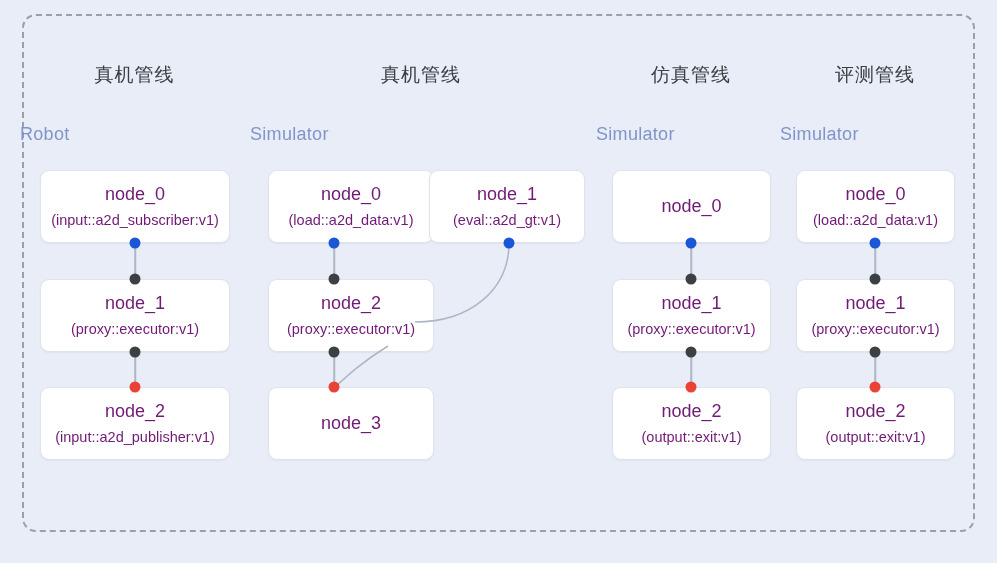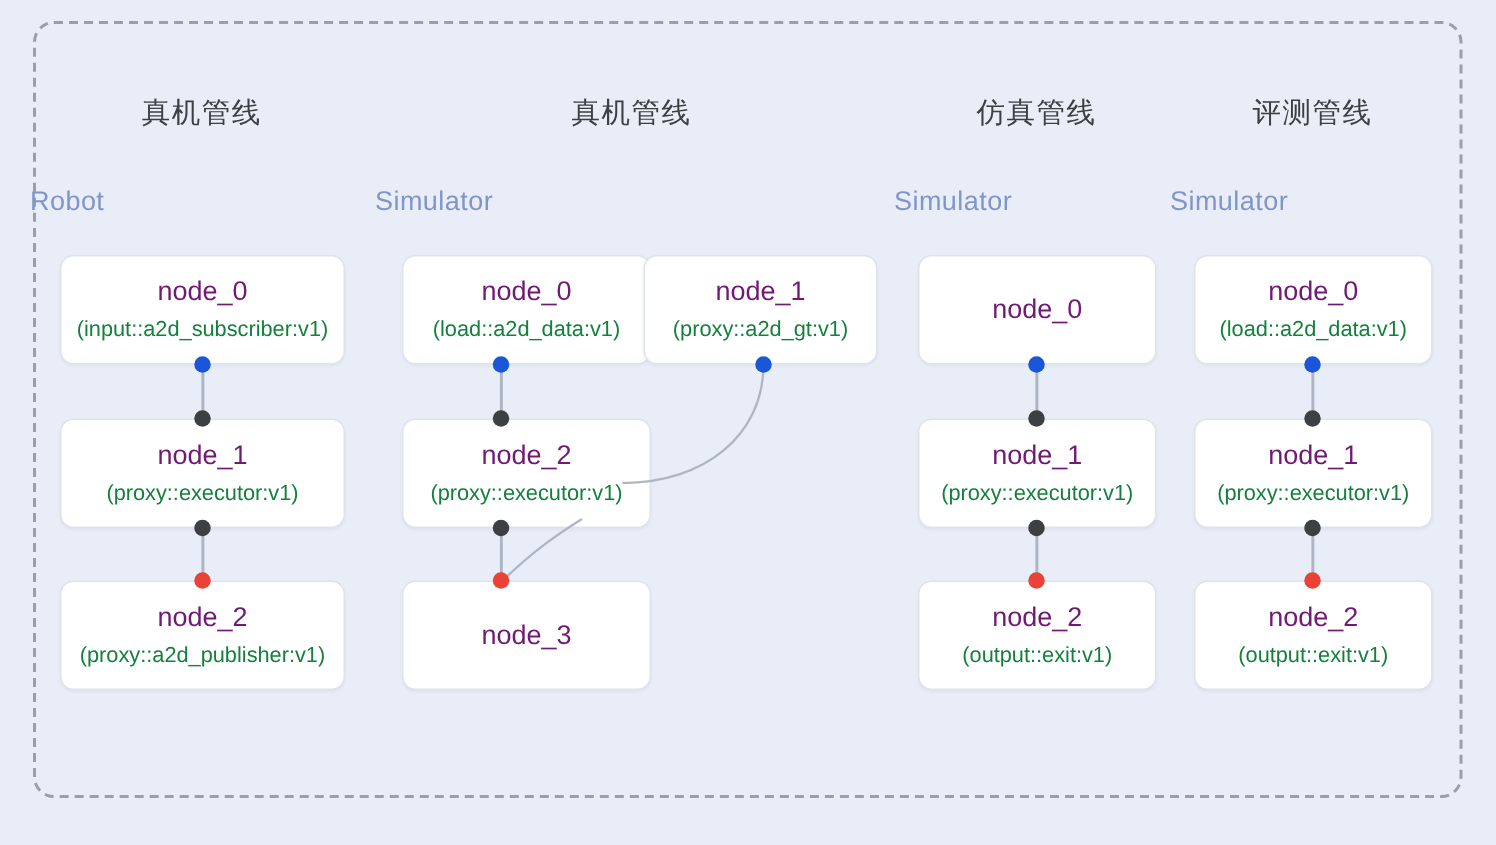--- a/index.html
+++ b/index.html
@@ -74,21 +74,21 @@
 
   .node-name {
     font-size: 18px;
     color: #701a75;
     line-height: 1.55;
     white-space: nowrap;
   }
 
   .node-impl {
     font-size: 14.5px;
-    color: #15803d;
+    color: #701a75;
     line-height: 1.55;
     white-space: nowrap;
   }
 
   .port {
     position: absolute;
     width: 11px;
     height: 11px;
     border-radius: 50%;
     transform: translate(-50%, -50%);
@@ -137,21 +137,21 @@
       <div class="node-impl">(input::a2d_subscriber:v1)</div>
     </div>
 
     <div class="node" style="left:20px; top:279px; width:190px; height:73px;">
       <div class="node-name">node_1</div>
       <div class="node-impl">(proxy::executor:v1)</div>
     </div>
 
     <div class="node" style="left:20px; top:387px; width:190px; height:73px;">
       <div class="node-name">node_2</div>
-      <div class="node-impl">(proxy::a2d_publisher:v1)</div>
+      <div class="node-impl">(input::a2d_publisher:v1)</div>
     </div>
 
     <div class="edge-v" style="left:115px; top:243px; height:36px;"></div>
     <div class="edge-v" style="left:115px; top:352px; height:35px;"></div>
 
     <div class="port port-blue" style="left:115px; top:243px;"></div>
     <div class="port port-black" style="left:115px; top:279px;"></div>
     <div class="port port-black" style="left:115px; top:352px;"></div>
     <div class="port port-red" style="left:115px; top:387px;"></div>
   </div>
@@ -160,21 +160,21 @@
     <div class="col-title">真机管线</div>
     <div class="col-subtitle">Simulator</div>
 
     <div class="node" style="left:18px; top:170px; width:166px; height:73px;">
       <div class="node-name">node_0</div>
       <div class="node-impl">(load::a2d_data:v1)</div>
     </div>
 
     <div class="node" style="left:179px; top:170px; width:156px; height:73px;">
       <div class="node-name">node_1</div>
-      <div class="node-impl">(proxy::a2d_gt:v1)</div>
+      <div class="node-impl">(eval::a2d_gt:v1)</div>
     </div>
 
     <div class="node" style="left:18px; top:279px; width:166px; height:73px;">
       <div class="node-name">node_2</div>
       <div class="node-impl">(proxy::executor:v1)</div>
     </div>
 
     <div class="node" style="left:18px; top:387px; width:166px; height:73px;">
       <div class="node-name">node_3</div>
     </div>

